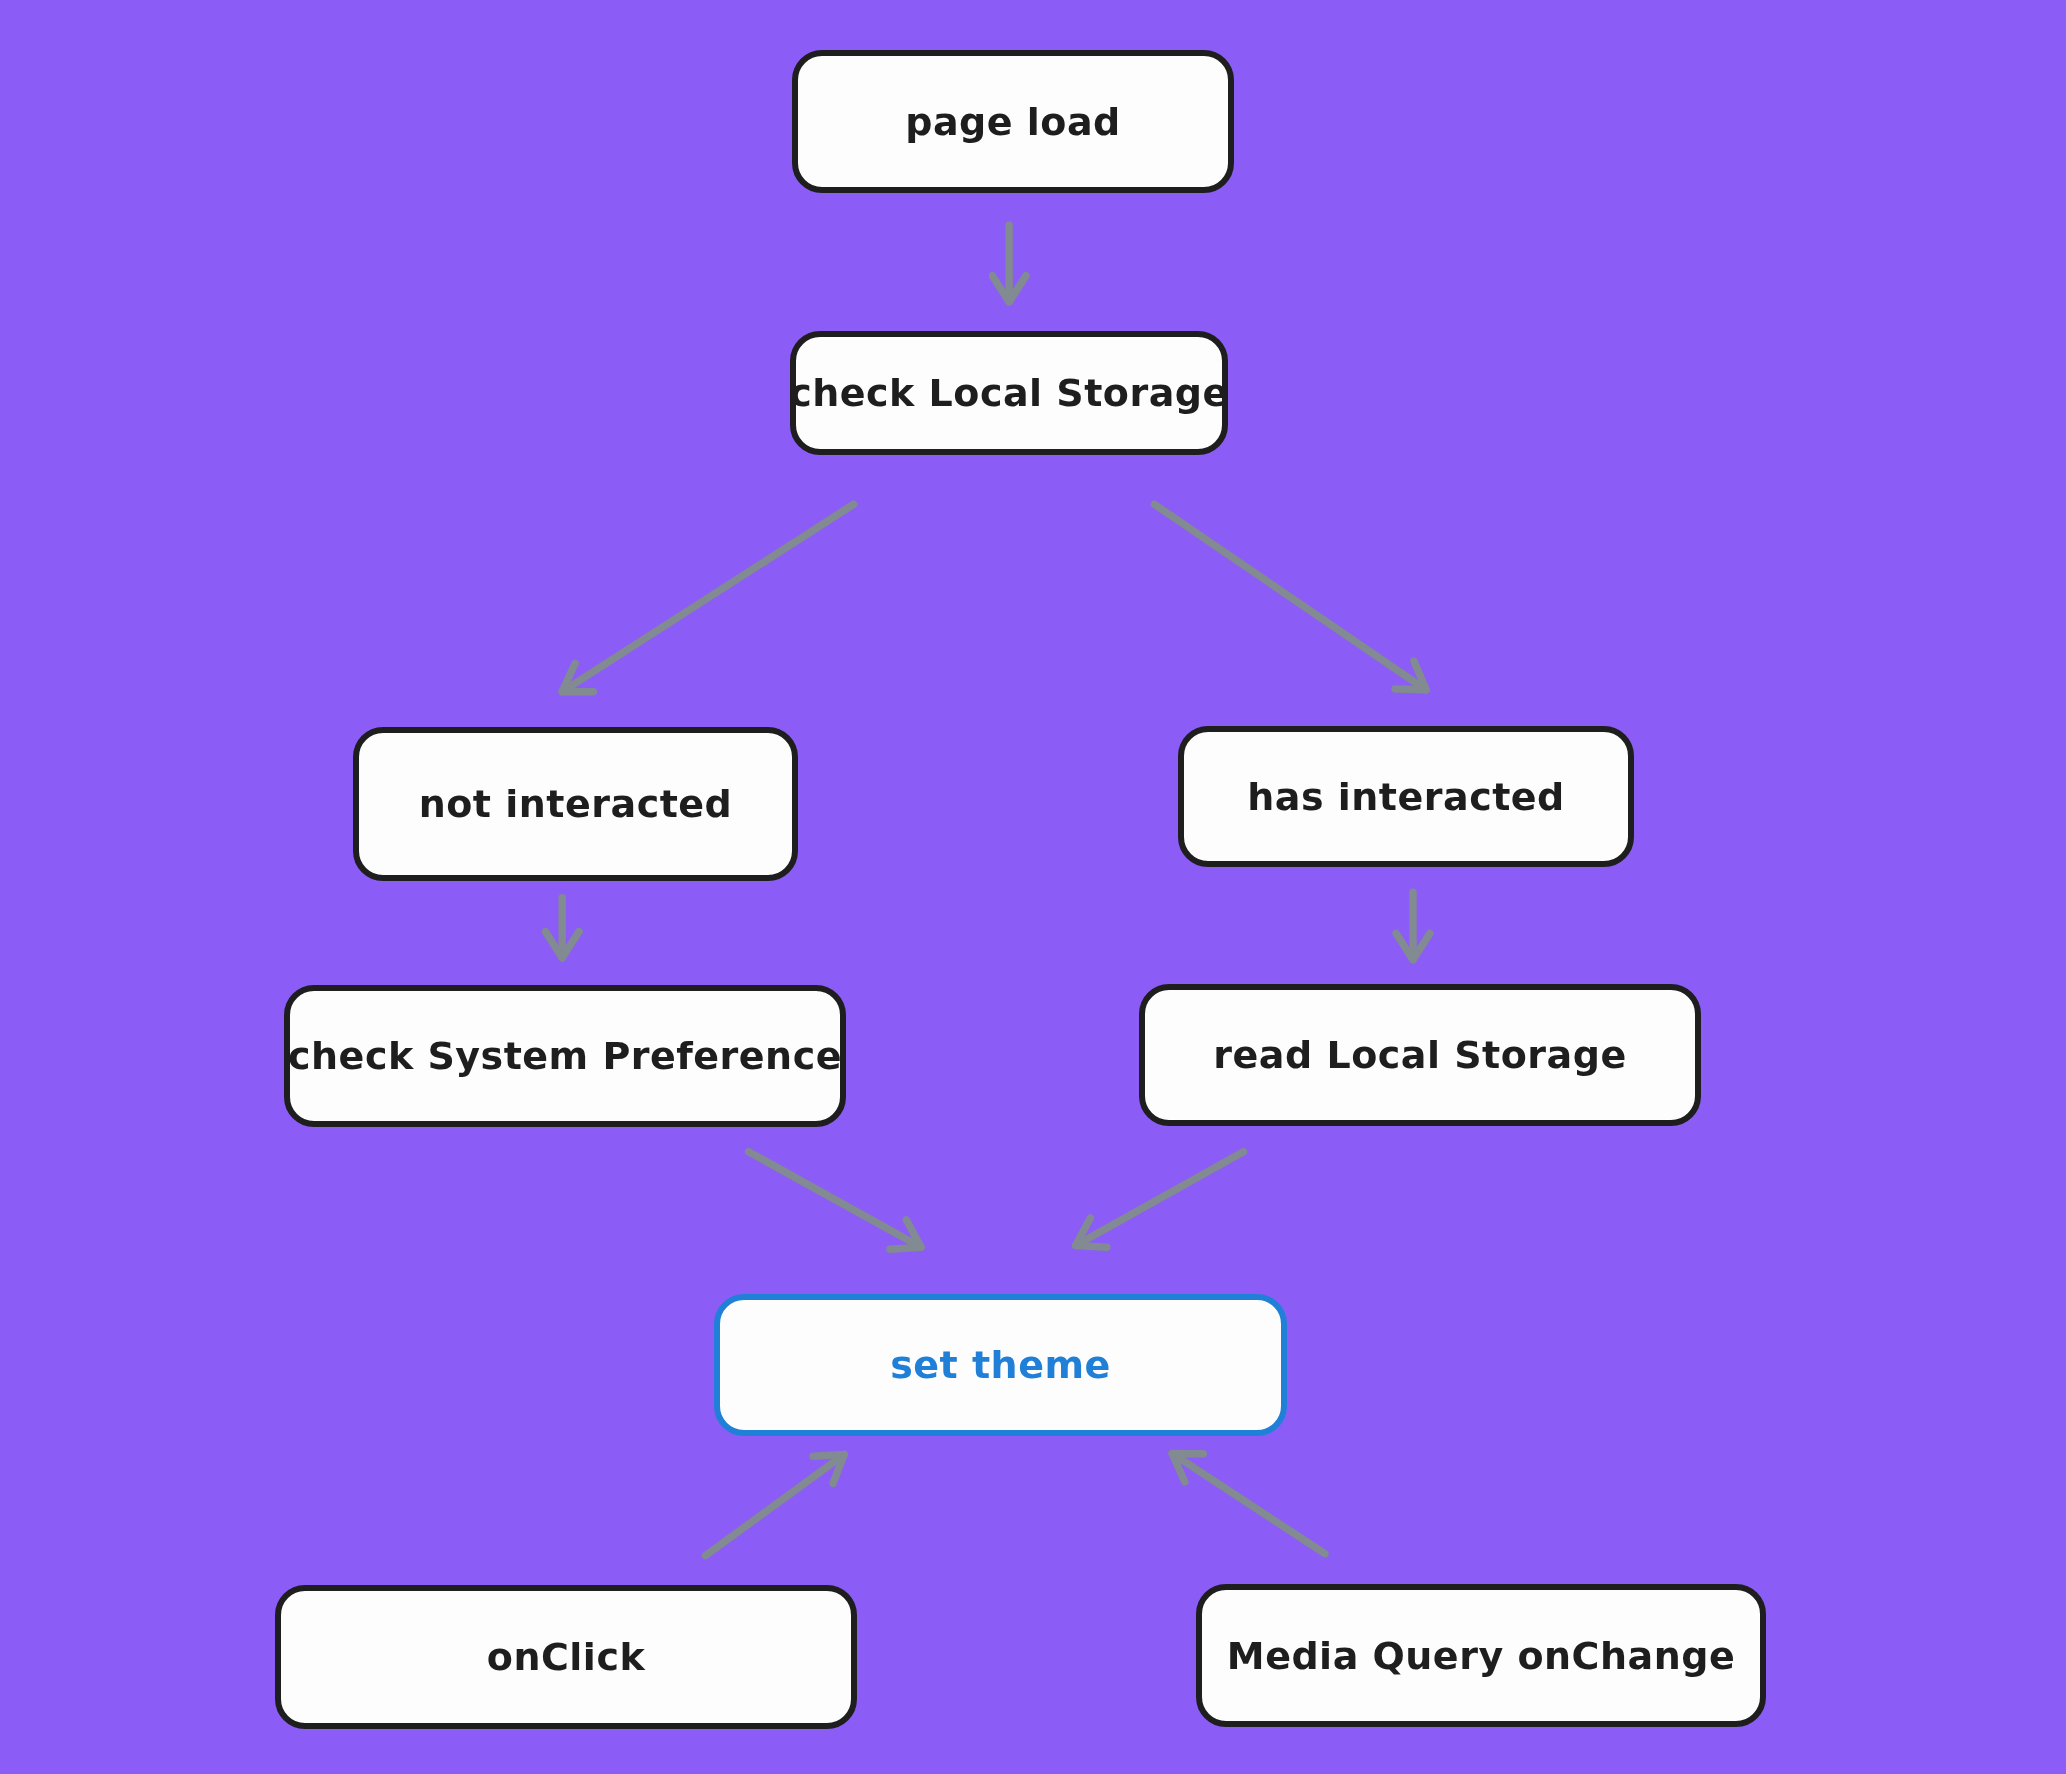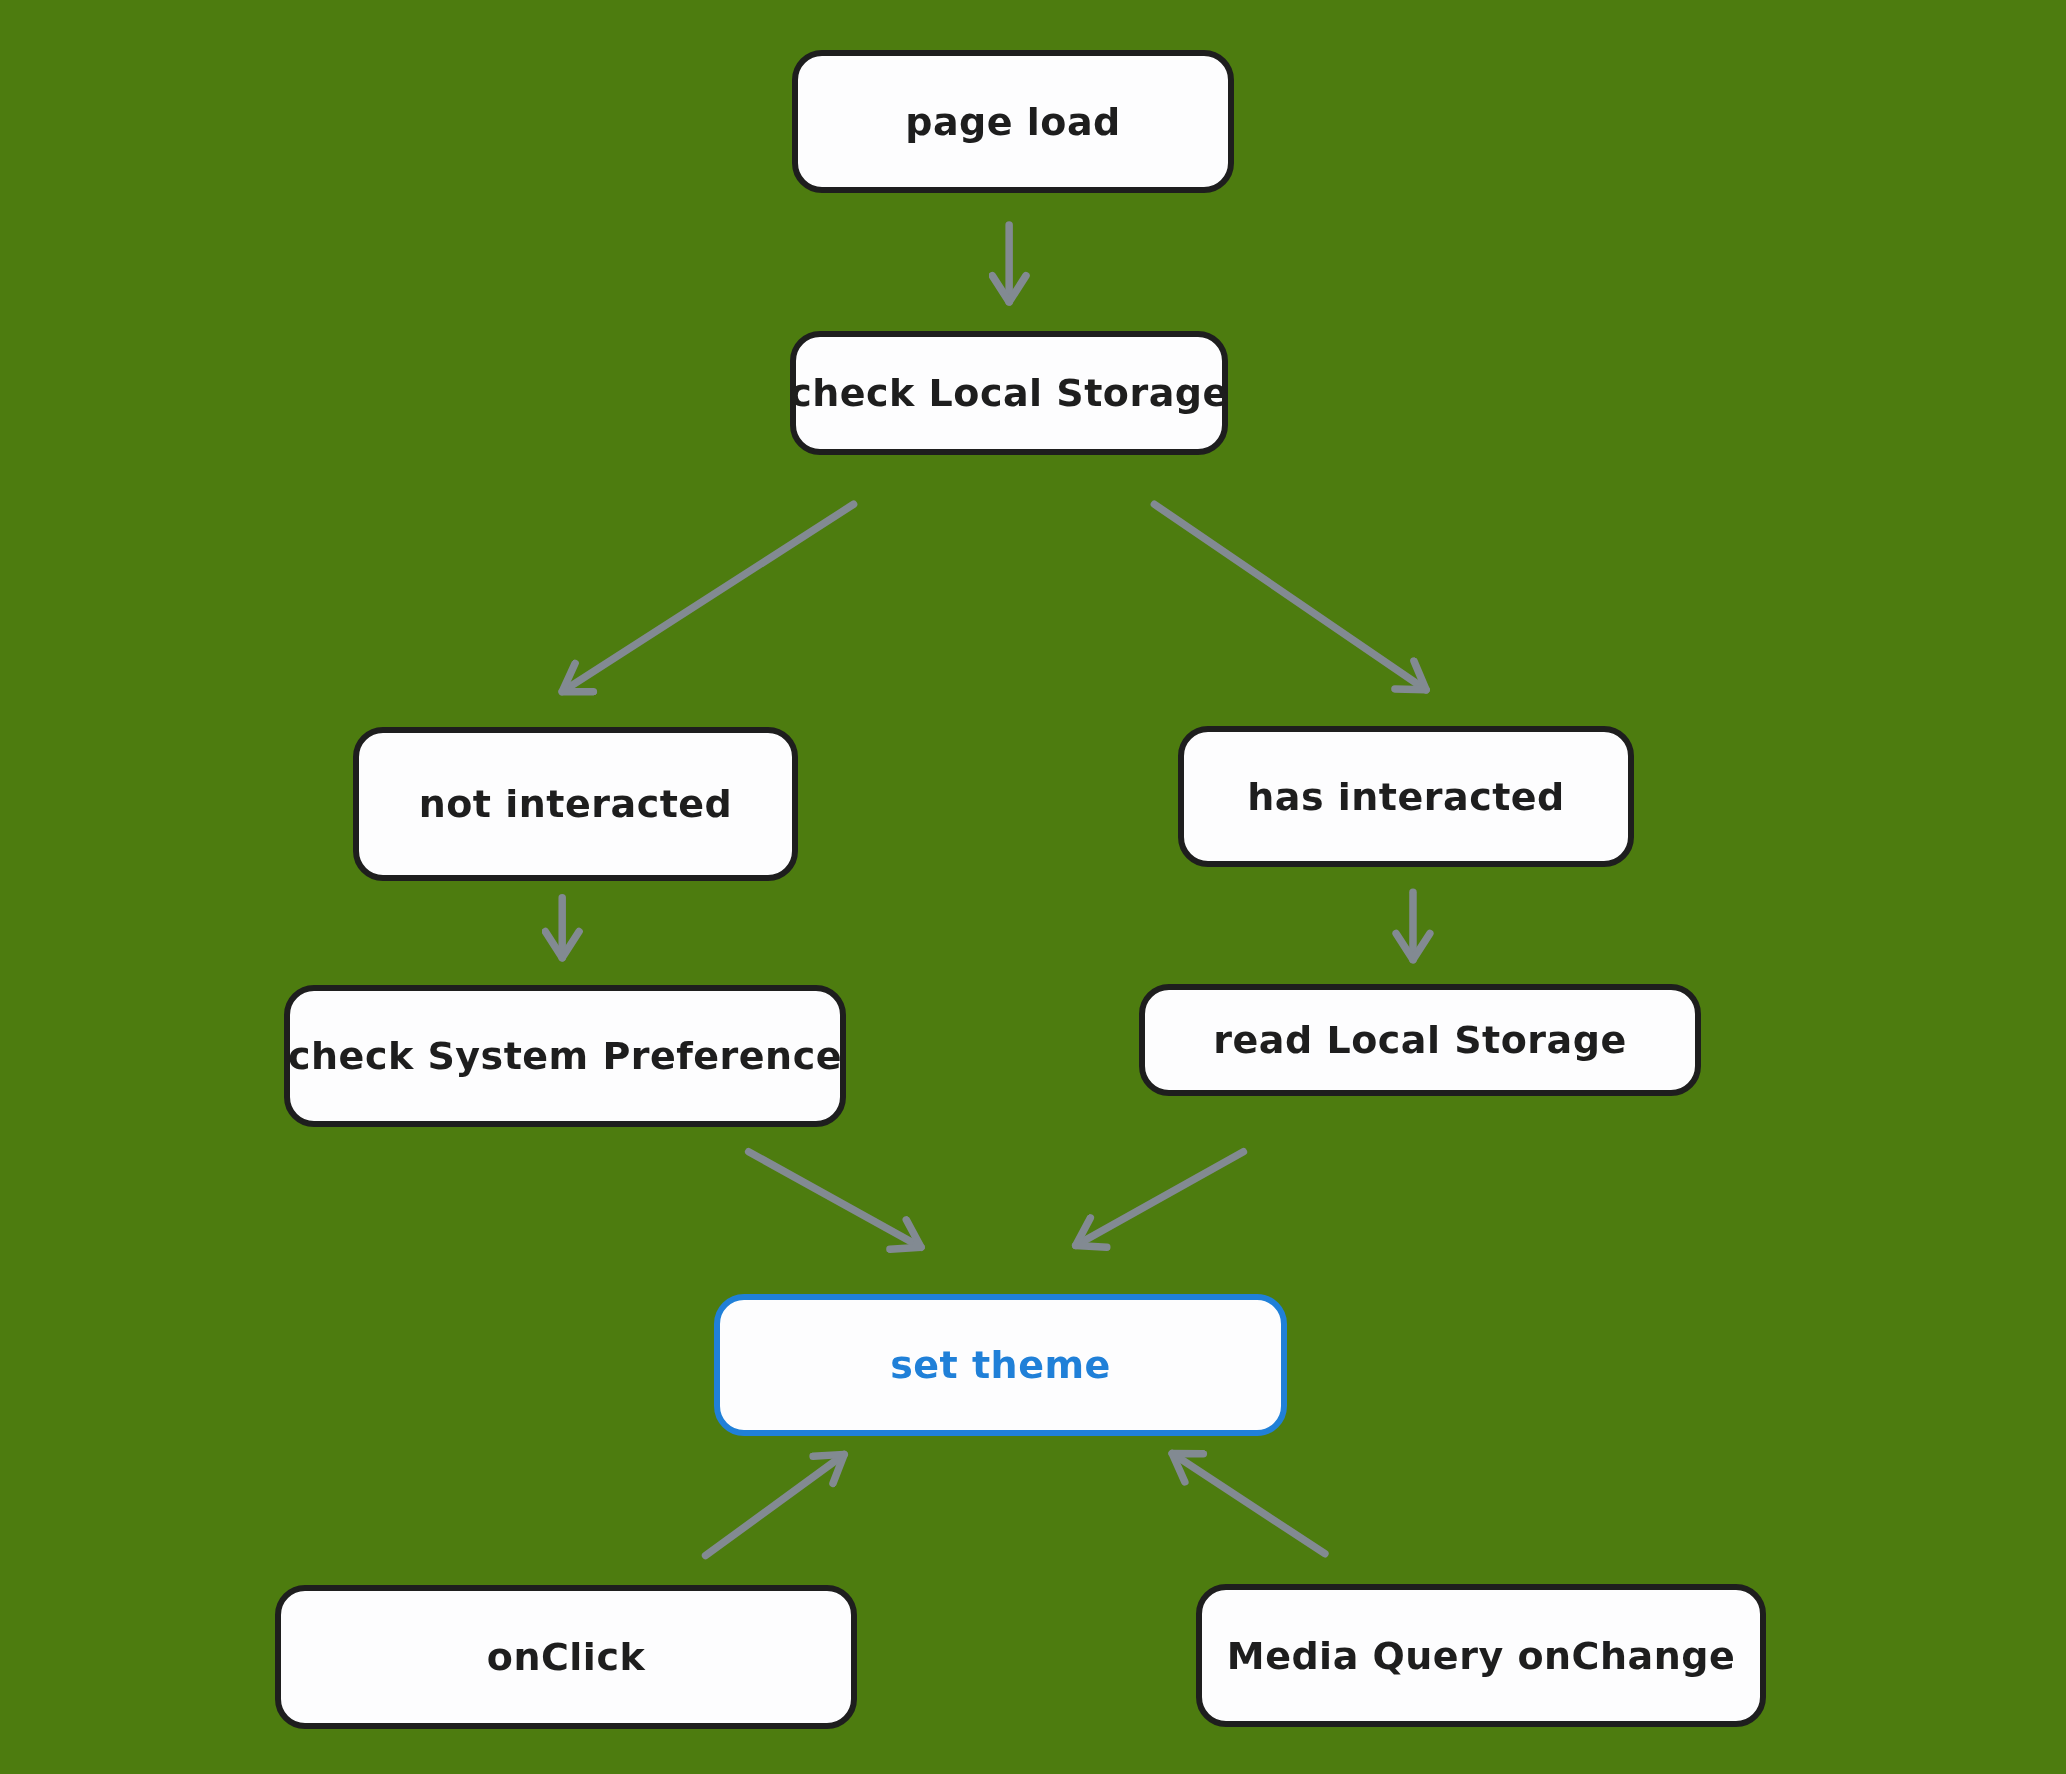--- a/index.html
+++ b/index.html
@@ -4,21 +4,21 @@
 <style>
   html, body {
     margin: 0;
     padding: 0;
     background: #f5f6f8;
   }
   .canvas {
     position: relative;
     width: 2067px;
     height: 1775px;
-    background: #4d7c0f;
+    background: #8b5cf6;
     overflow: hidden;
     font-family: "DejaVu Sans", sans-serif;
   }
   .edge-layer {
     position: absolute;
     left: 0;
     top: 0;
     width: 2067px;
     height: 1775px;
     pointer-events: none;
@@ -46,21 +46,21 @@
     border-color: #2080d8;
     color: #2080d8;
     margin-top: 16px;
   }
   
   #n-page-load        { left: 792px;  top: 50px;   width: 442px; height: 143px; }
   #n-check-ls         { left: 790px;  top: 331px;  width: 438px; height: 124px; }
   #n-not-interacted   { left: 353px;  top: 727px;  width: 445px; height: 154px; }
   #n-has-interacted   { left: 1178px; top: 726px;  width: 456px; height: 141px; }
   #n-read-sys-pref    { left: 284px;  top: 985px; width: 562px; height: 142px; }
-  #n-read-ls          { left: 1139px; top: 984px; width: 562px; height: 112px; }
+  #n-read-ls          { left: 1139px; top: 984px; width: 562px; height: 142px; }
   #n-set-theme        { left: 714px;  top: 1278px; width: 573px; height: 142px; }
   #n-onclick          { left: 275px;  top: 1585px; width: 582px; height: 144px; }
   #n-media-query      { left: 1196px; top: 1584px; width: 570px; height: 143px; }
 </style>
 </head>
 <body>
 
 <div class="canvas">
 
   <svg class="edge-layer" viewBox="0 0 2206 1894" xmlns="http://www.w3.org/2000/svg">

